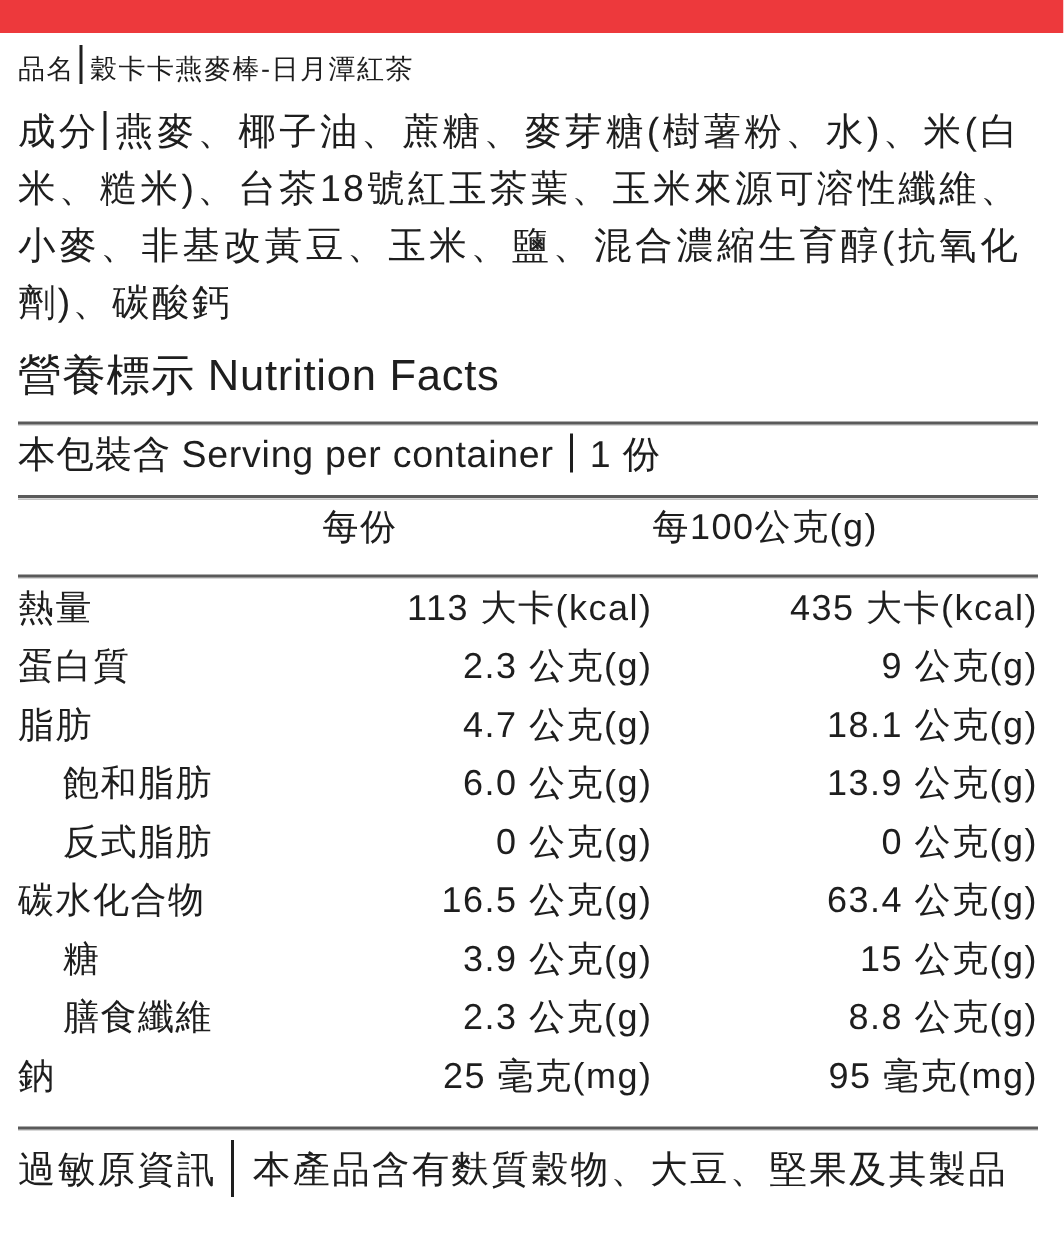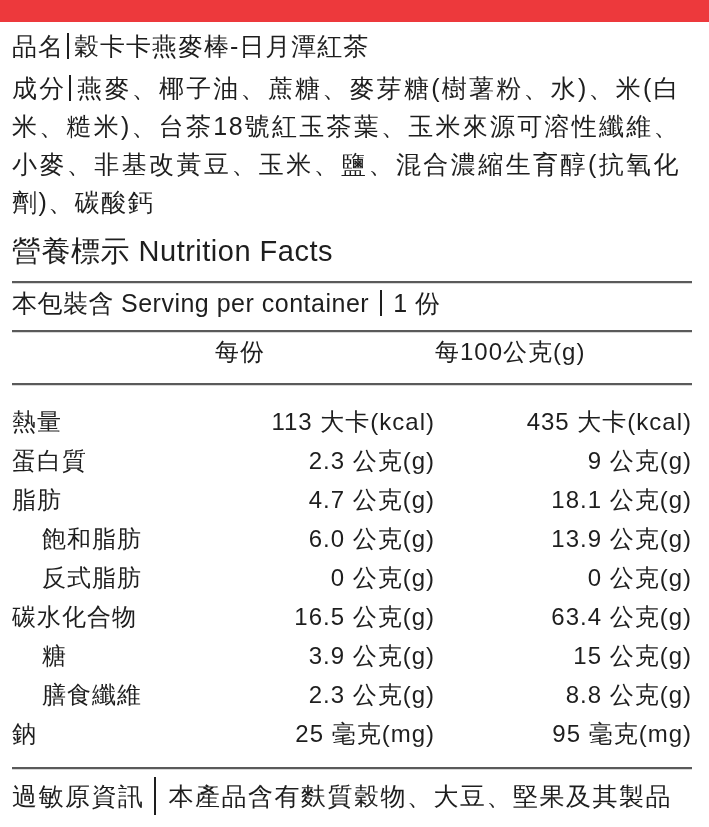--- a/index.html
+++ b/index.html
@@ -26,21 +26,21 @@
   .sep {
     display: inline-block;
     width: 2px;
     background: #1e1e1e;
   }
   .sep-sm { height: 26px; vertical-align: -4px; margin: 0 5px 0 3px; }
   .sep-md { height: 26px; vertical-align: -4px; margin: 0 11px; }
   .sep-lg { height: 38px; vertical-align: -10px; margin: 0 13px 0 9px; }
 
   .product-name-row {
-    font-size: 25px;
+    font-size: 18px;
     line-height: 37px;
     letter-spacing: 1px;
     white-space: nowrap;
   }
   .ingredients {
     margin: 4px 12px 0 0;
     font-size: 25px;
     line-height: 38px;
     letter-spacing: 1.5px;
     text-align: justify;
@@ -76,21 +76,21 @@
     grid-template-columns: 1fr 220px 257px;
     align-items: baseline;
   }
   .col-head {
     font-size: 24px;
     line-height: 38px;
     letter-spacing: 1px;
   }
   .col-head .col-label { text-align: left; }
 
-  .nf-table { padding-top: 16px; }
+  .nf-table { padding-top: 0; }
   .nf-row {
     font-size: 24px;
     line-height: 39px;
     letter-spacing: 1px;
   }
   .nf-row .nutrient { white-space: nowrap; }
   .nf-row .nutrient.indent { padding-left: 30px; }
   .nf-row .val { text-align: right; white-space: nowrap; }
 
   .allergen-row {

